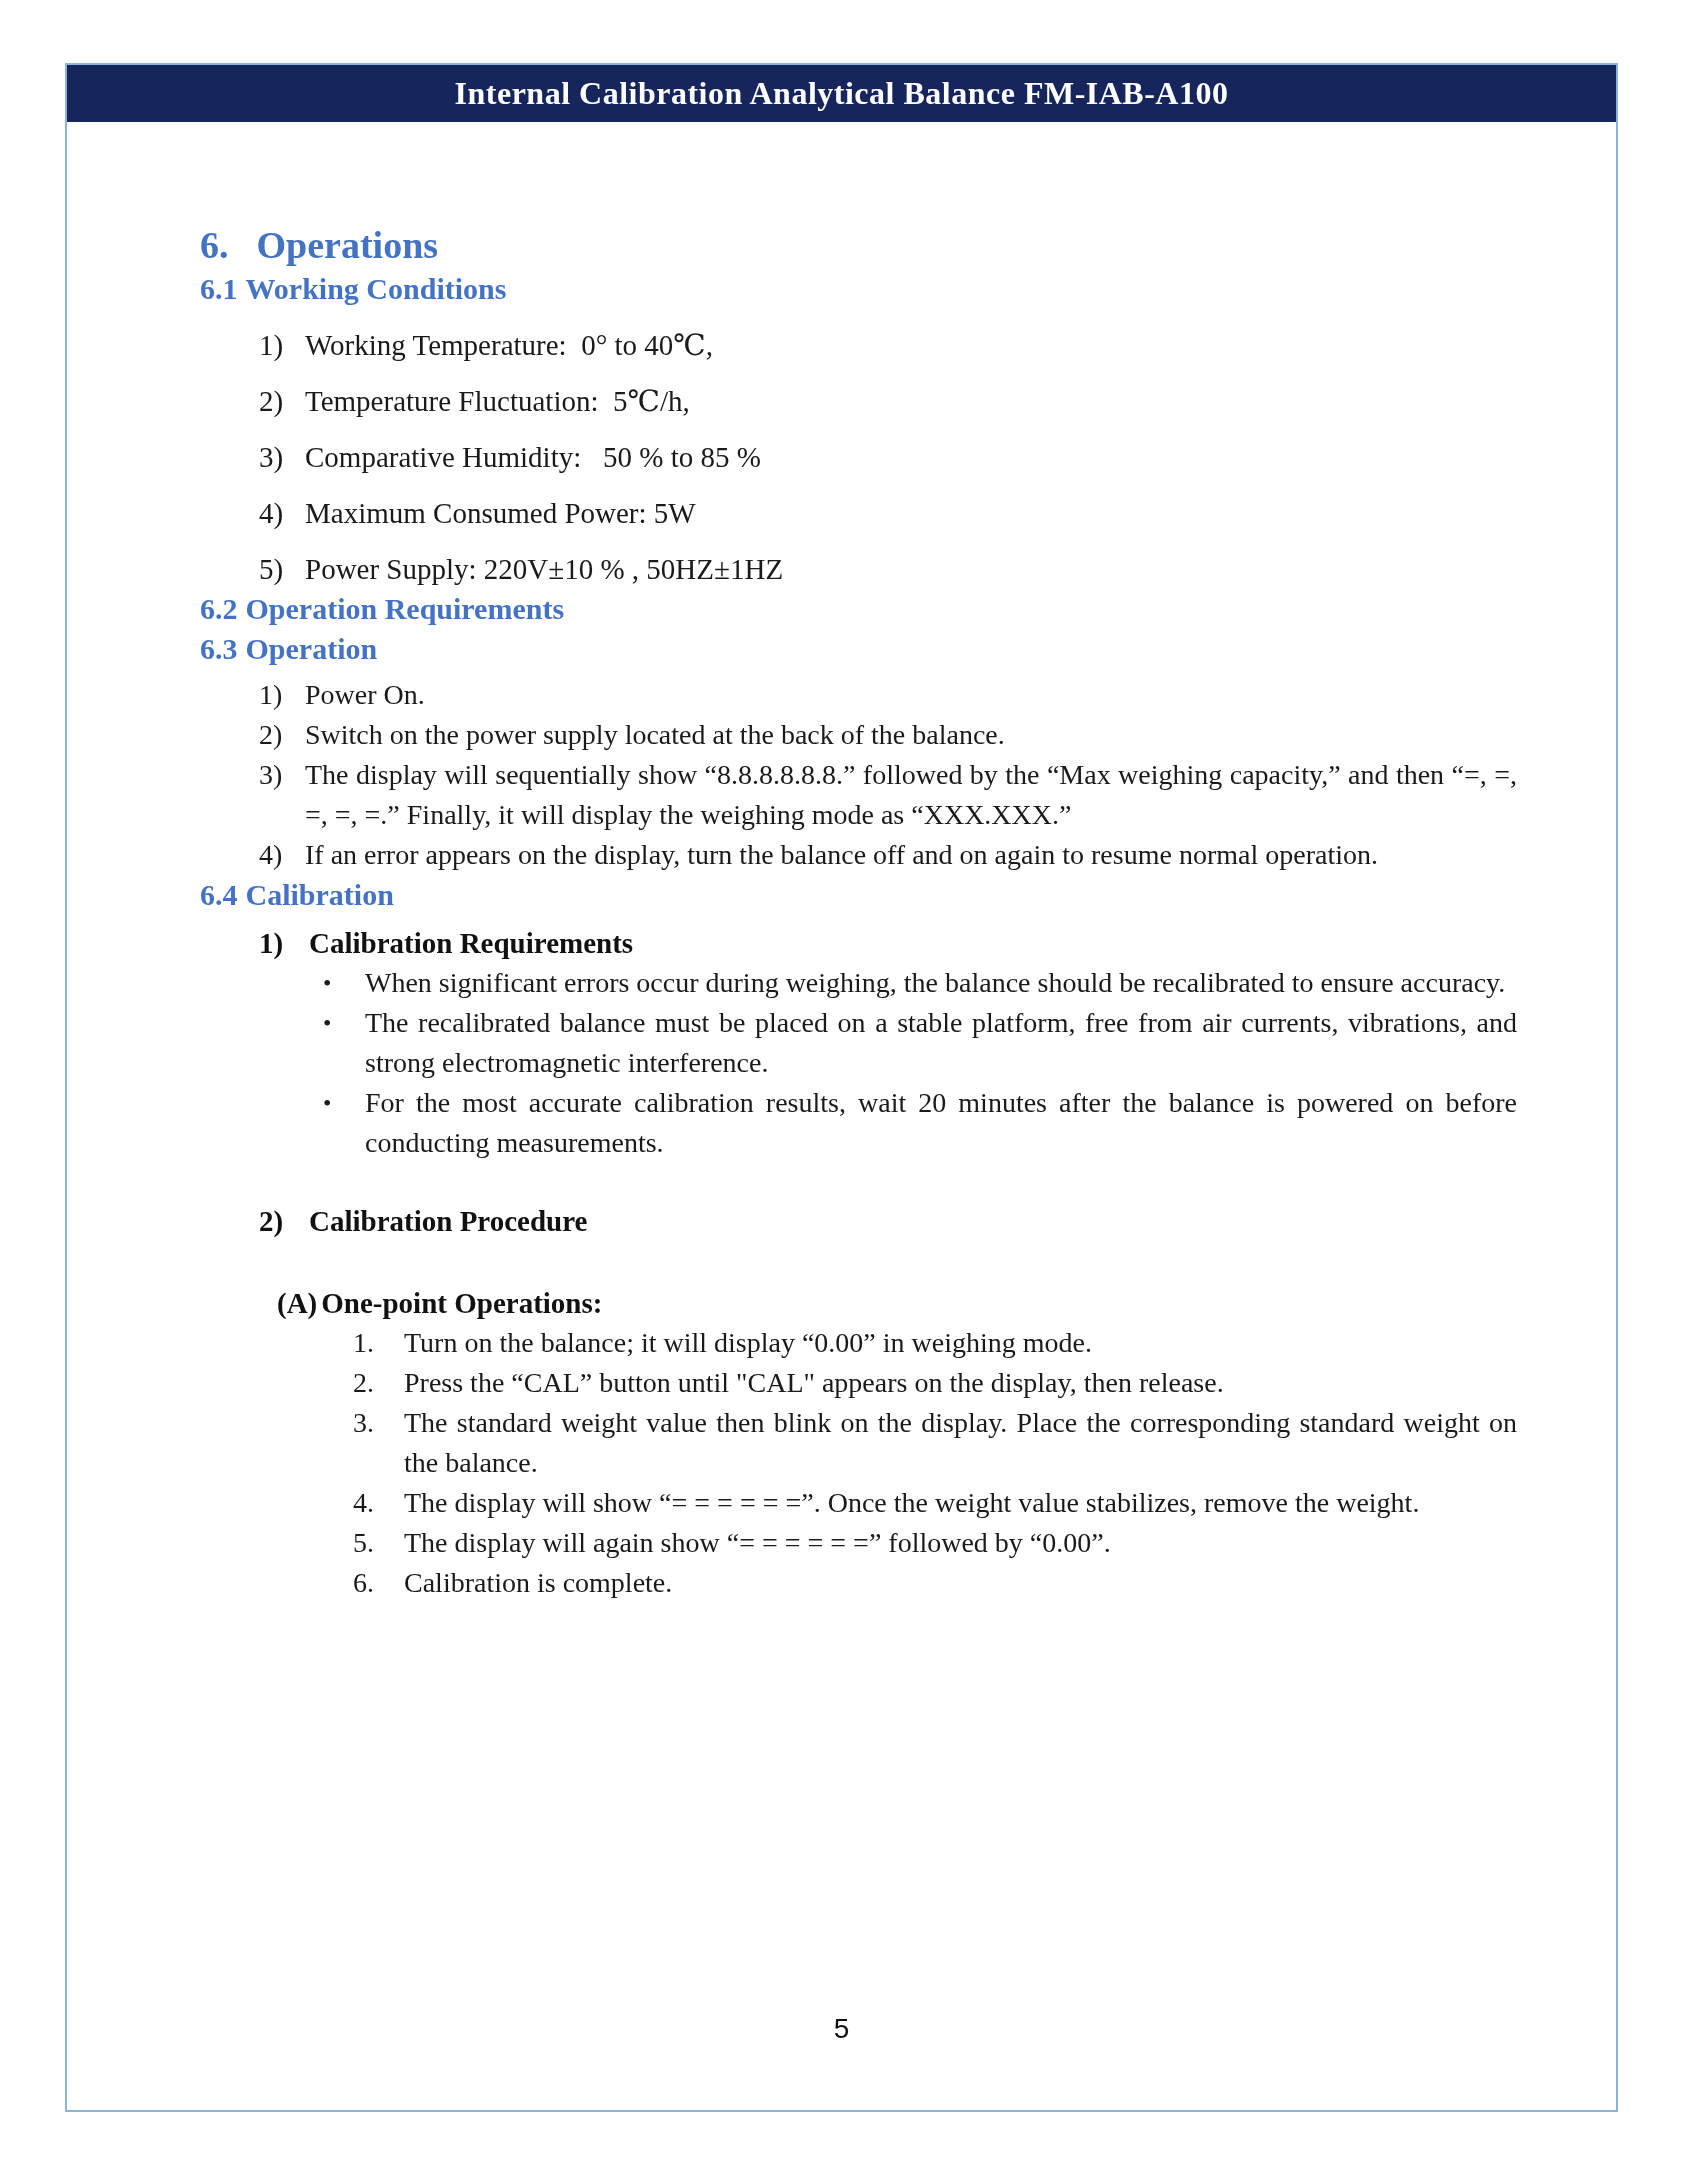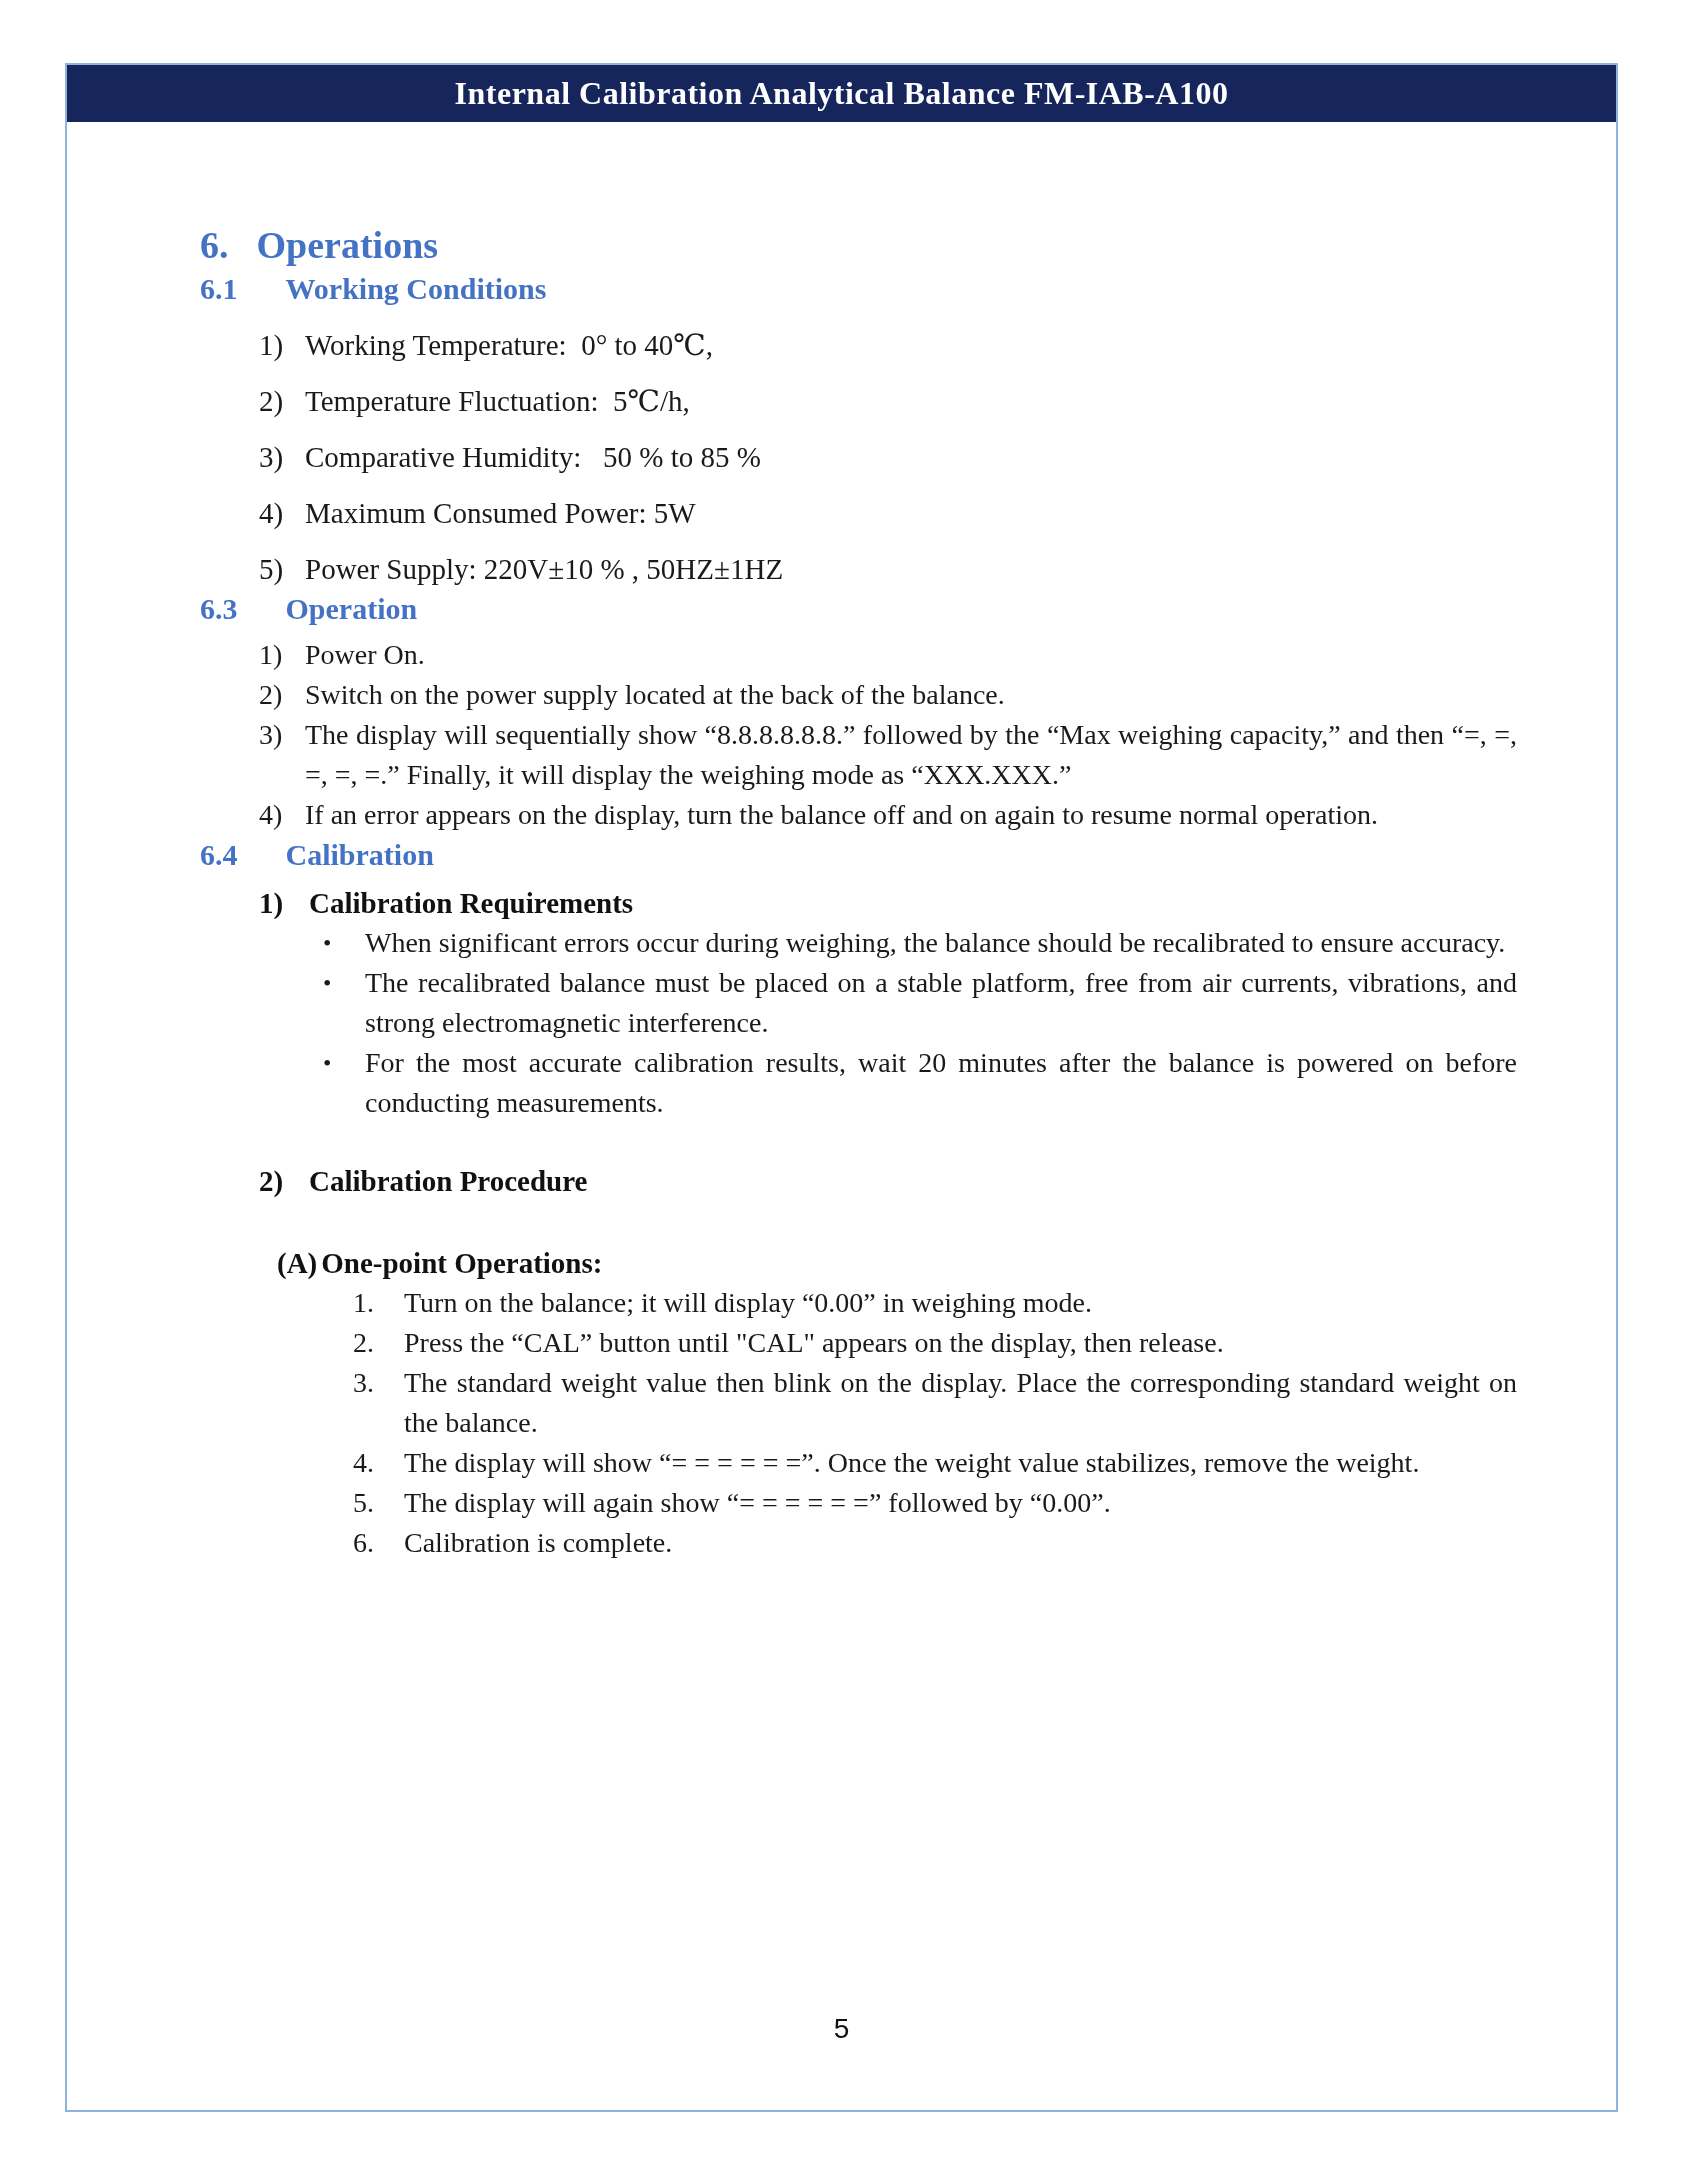--- a/index.html
+++ b/index.html
@@ -18,21 +18,21 @@
     color:#ffffff;font-weight:bold;font-size:32px;letter-spacing:0.5px;
   }
   .content{padding:99px 99px 0 133px;}
   h1.sec{
     margin:0;display:flex;align-items:baseline;
     color:#4472C4;font-size:38px;font-weight:bold;line-height:48px;
   }
   h1.sec .num{margin-right:28px;}
   h2.sub{
     margin:0;display:flex;align-items:flex-end;
-    color:#4472C4;font-size:30px;font-weight:bold;line-height:40px;gap:40px;
+    color:#4472C4;font-size:30px;font-weight:bold;line-height:40px;
   }
   h2.sub .num{margin-right:8px;}
   .mt-61{margin-top:38px;}
   .mt-62{margin-top:42px;}
   .mt-63{margin-top:42px;}
   .mt-64{margin-top:44px;}
   .cond-list{margin-top:8px;}
   .cond-item{
     display:flex;margin-left:59px;margin-top:16px;
     font-size:29px;line-height:40px;
@@ -111,20 +111,24 @@
       <div class="cond-item">
         <span class="mk">4)</span>
         <span class="tx">Maximum Consumed Power: 5W</span>
       </div>
       <div class="cond-item">
         <span class="mk">5)</span>
         <span class="tx">Power Supply: 220V±10 % , 50HZ±1HZ</span>
       </div>
     </div>
 
+    <h2 class="sub mt-62">
+      <span class="num">6.2</span>
+      <span>Operation Requirements</span>
+    </h2>
 
     <h2 class="sub mt-63">
       <span class="num">6.3</span>
       <span>Operation</span>
     </h2>
     <div class="op-list">
       <div class="op-item">
         <span class="mk">1)</span>
         <span class="tx">Power On.</span>
       </div>

